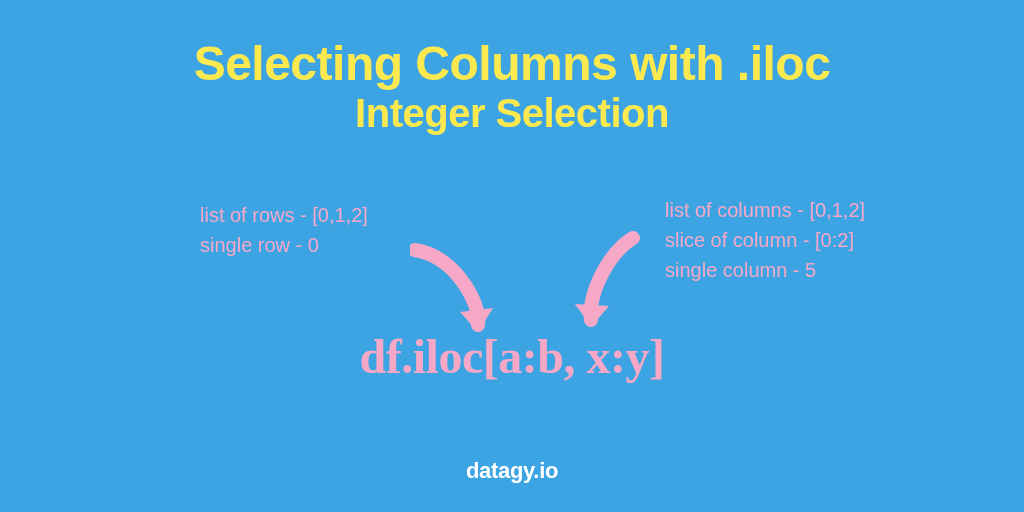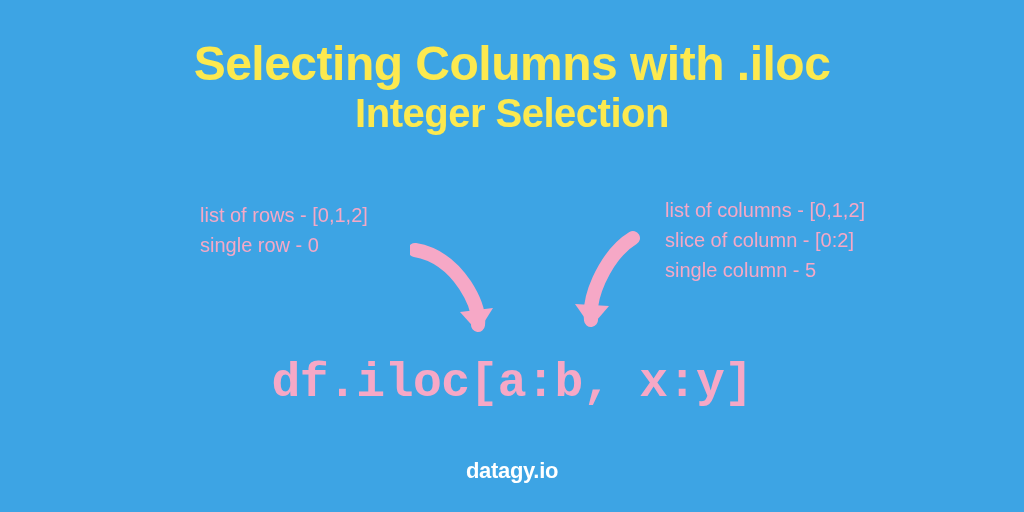--- a/index.html
+++ b/index.html
@@ -24,26 +24,26 @@
     text-align: center;
     color: #fce94f;
     font-weight: 700;
     font-size: 40px;
     letter-spacing: -0.5px;
   }
   .code {
     position: absolute;
     left: 50%;
     transform: translateX(-50%);
-    top: 356px;
+    top: 329px;
     color: #f6a8c6;
     font-weight: 900;
     font-size: 48px;
     white-space: nowrap;
-    font-family: Liberation Mono, monospace;
+    font-family: Liberation Serif, serif;
     letter-spacing: -0.5px;
   }
   .annot {
     position: absolute;
     color: #f6a8c6;
     font-size: 20px;
     font-weight: 500;
     line-height: 1.5;
   }
   .annot-left {

